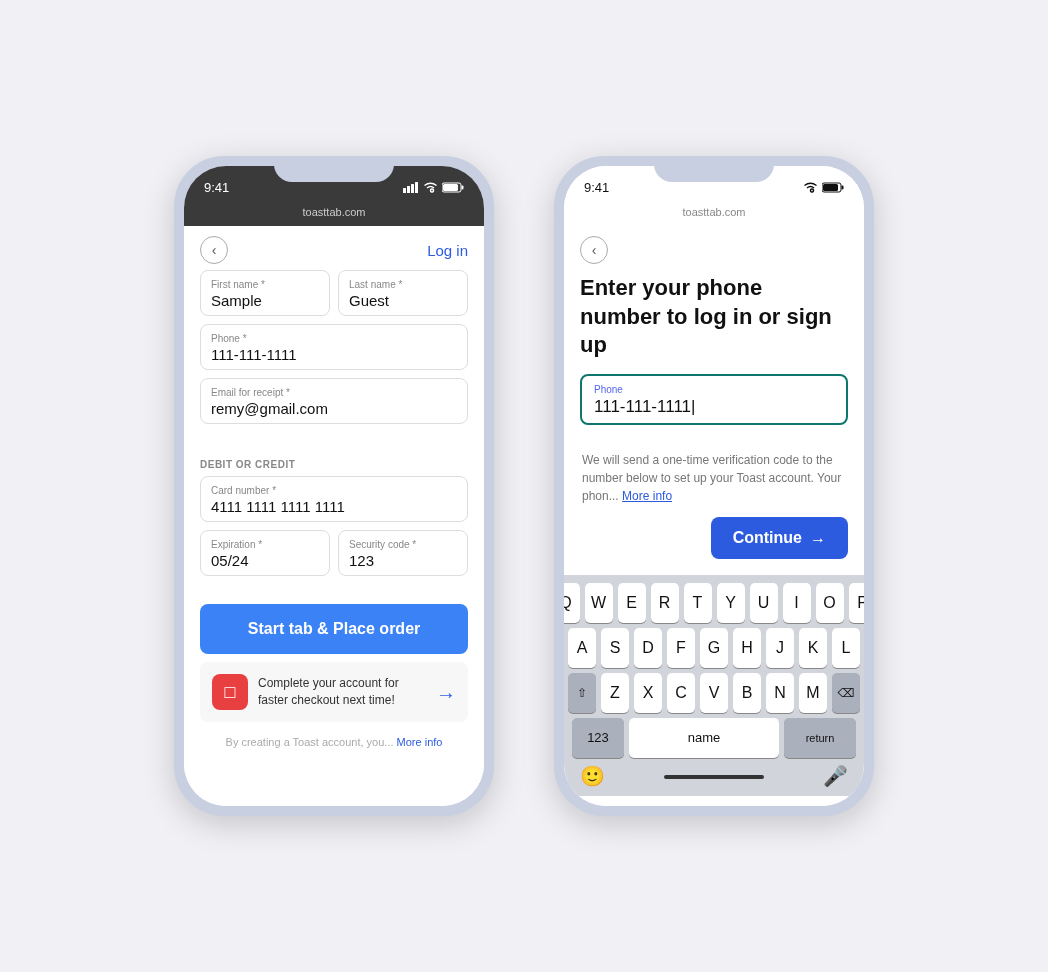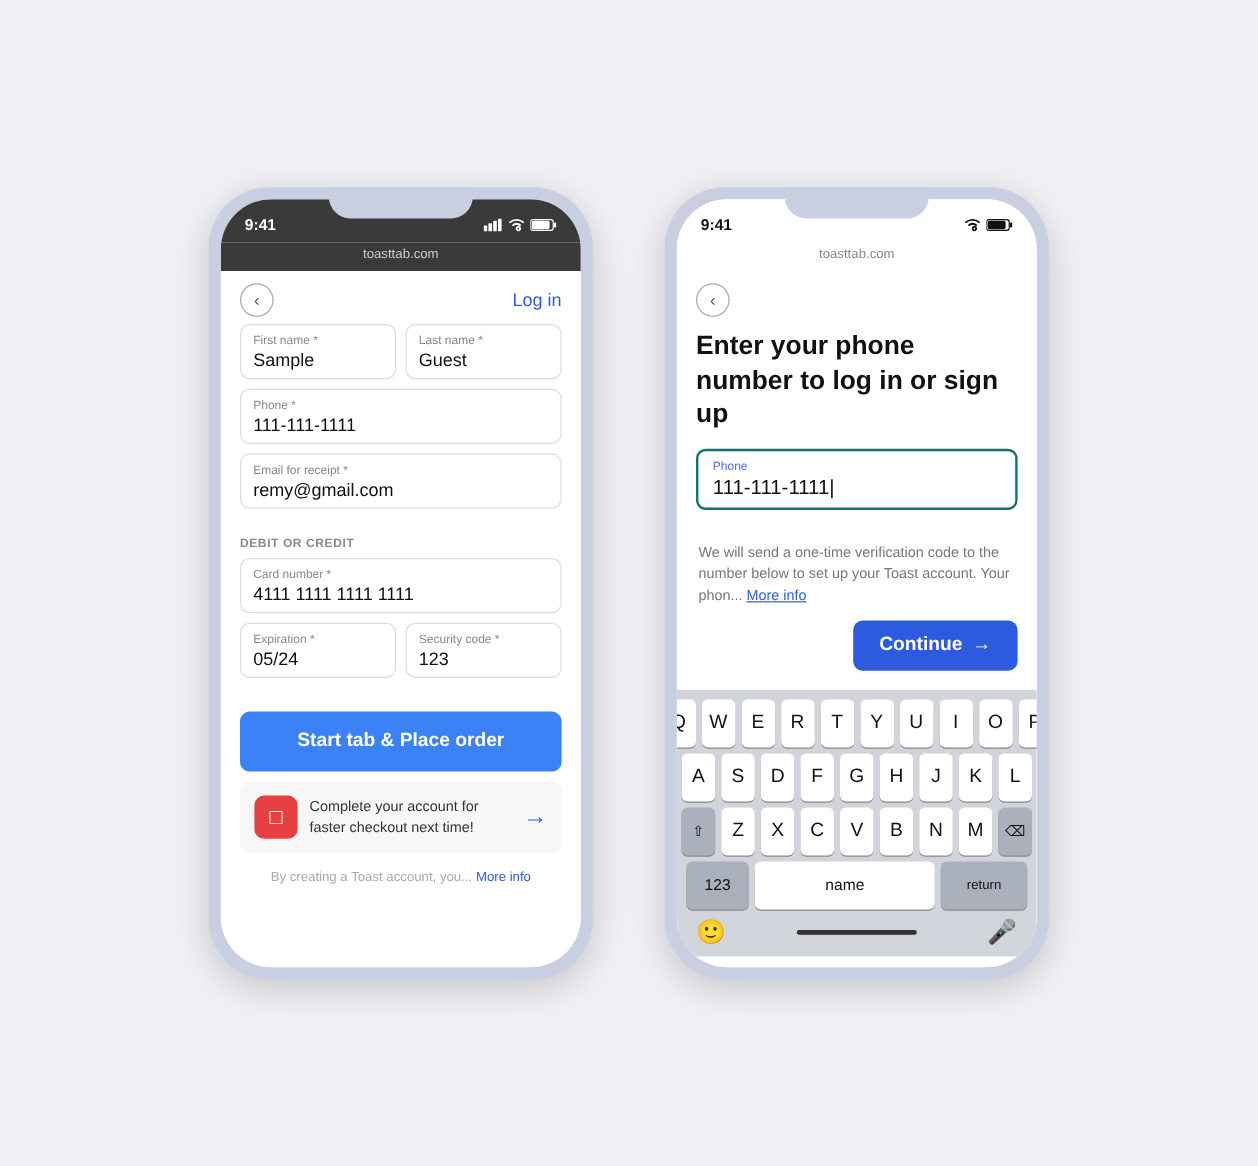--- a/index.html
+++ b/index.html
@@ -58,21 +58,21 @@
       align-items: center;
       padding: 10px 20px 4px 20px;
       background: #3a3a3a;
       color: #fff;
       font-size: 12px;
       font-weight: 600;
       min-height: 36px;
       position: relative;
       z-index: 5;
     }
-    .status-bar .time { font-size: 13px; font-weight: 700; }
+    .status-bar .time { font-size: 13px; font-weight: 400; }
     .status-icons { display: flex; gap: 4px; align-items: center; }
     .status-icons svg { fill: #fff; }
 
     
     .url-bar {
       background: #3a3a3a;
       text-align: center;
       padding: 4px 16px 8px;
       color: #ccc;
       font-size: 11px;
@@ -134,20 +134,21 @@
       color: #111;
       font-weight: 400;
     }
     .section-label {
       font-size: 10px;
       color: #888;
       letter-spacing: 0.5px;
       text-transform: uppercase;
       padding: 4px 16px 6px;
       font-weight: 600;
+      margin-top: 11px;
     }
 
     
     .cta-btn {
       margin: 8px 16px;
       background: #3b82f6;
       color: #fff;
       border-radius: 8px;
       padding: 16px;
       text-align: center;

